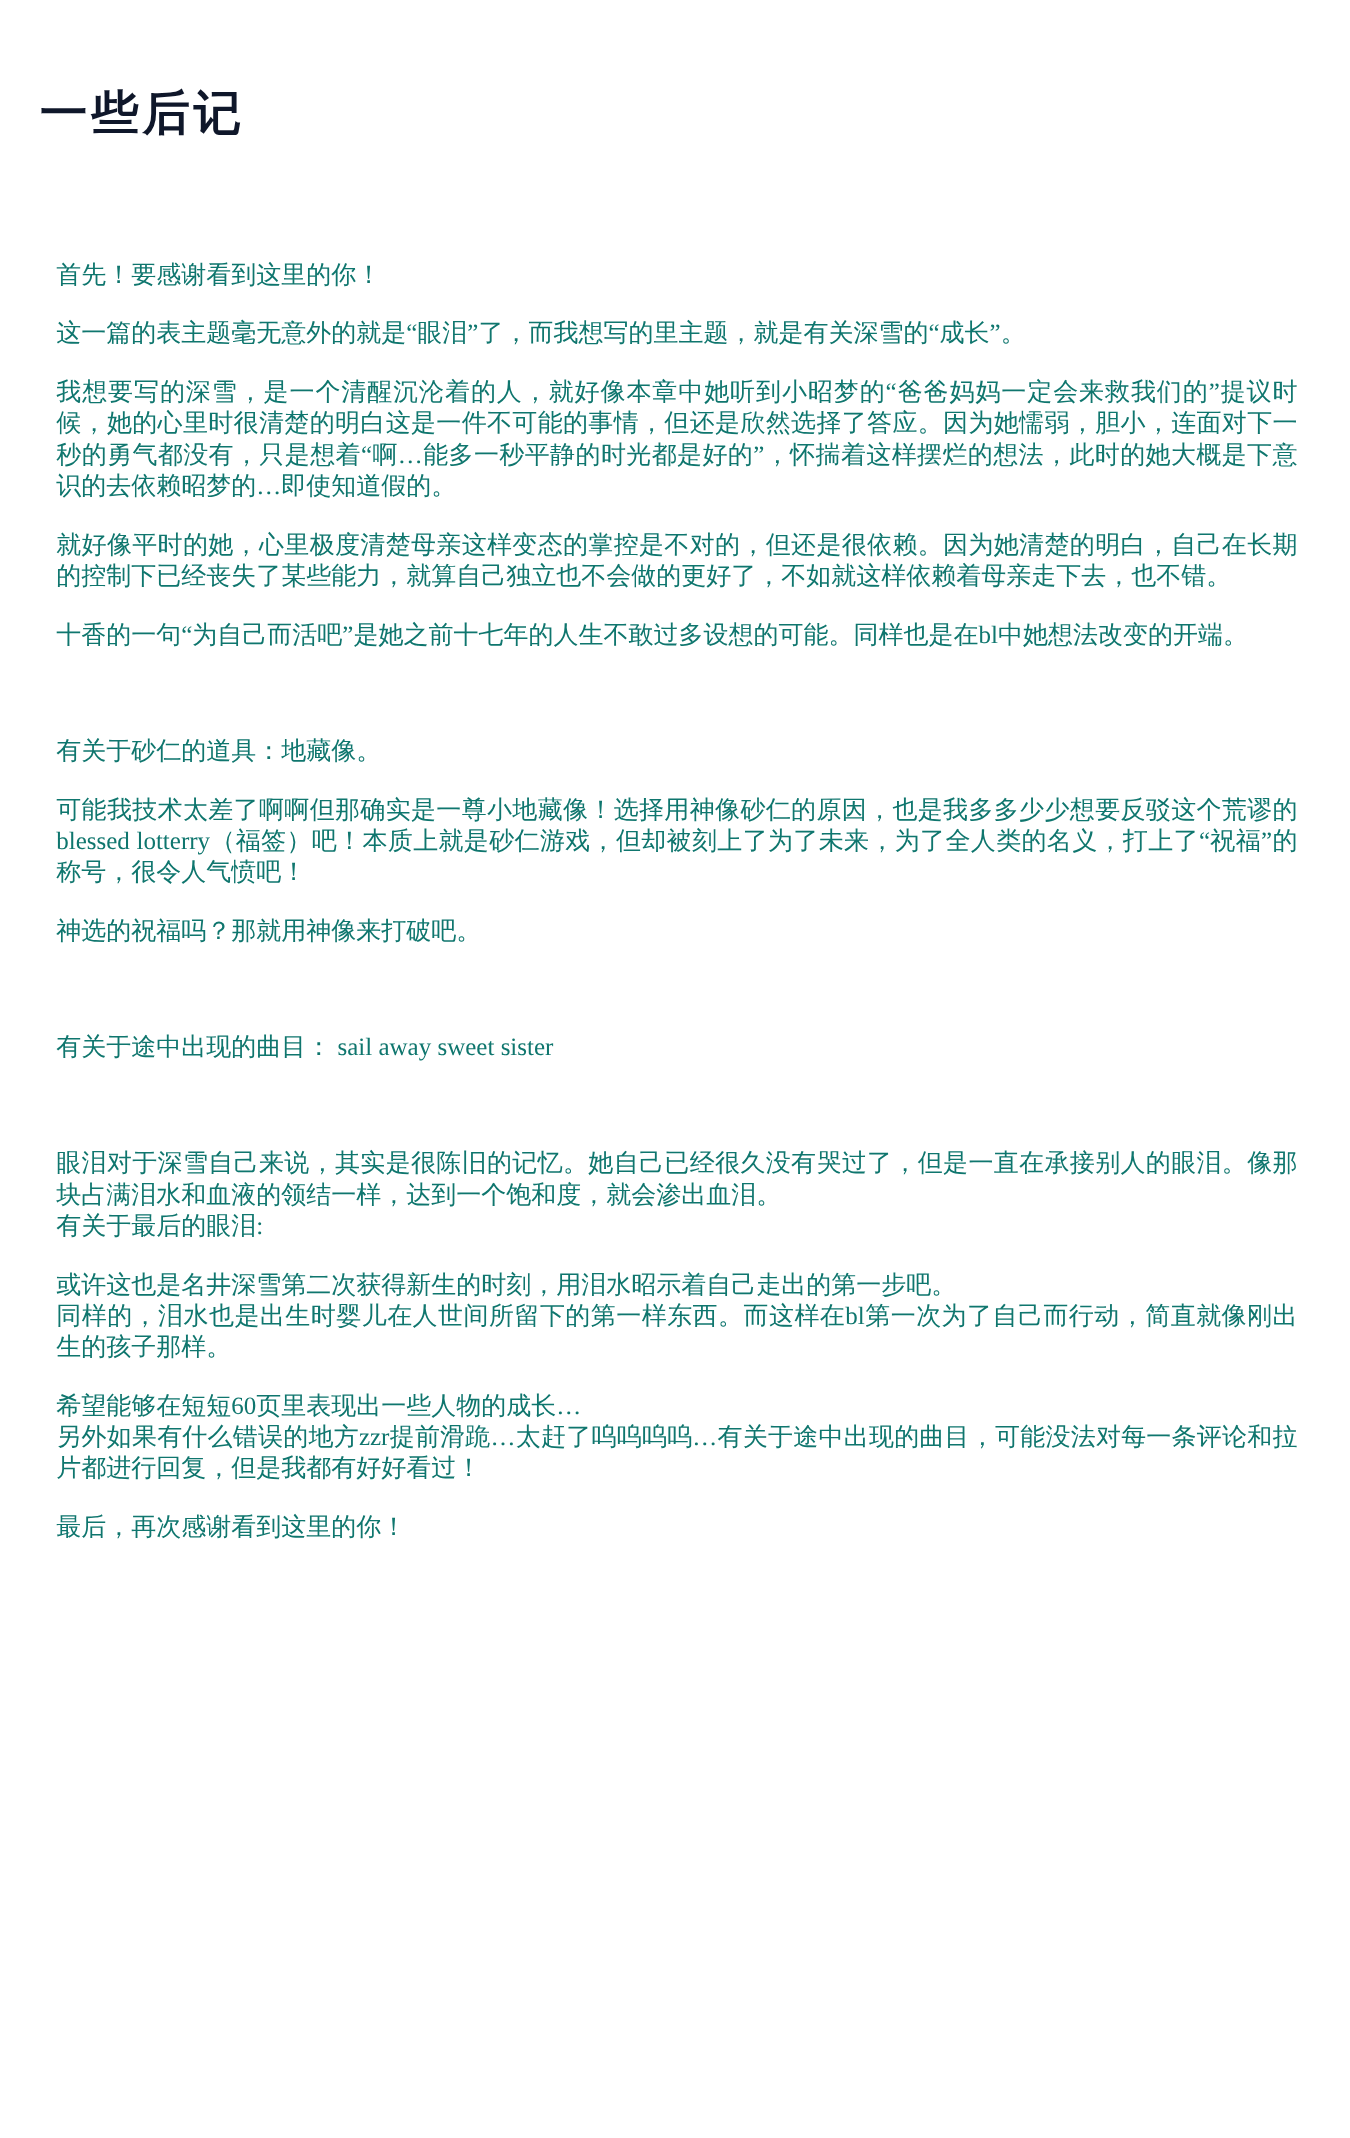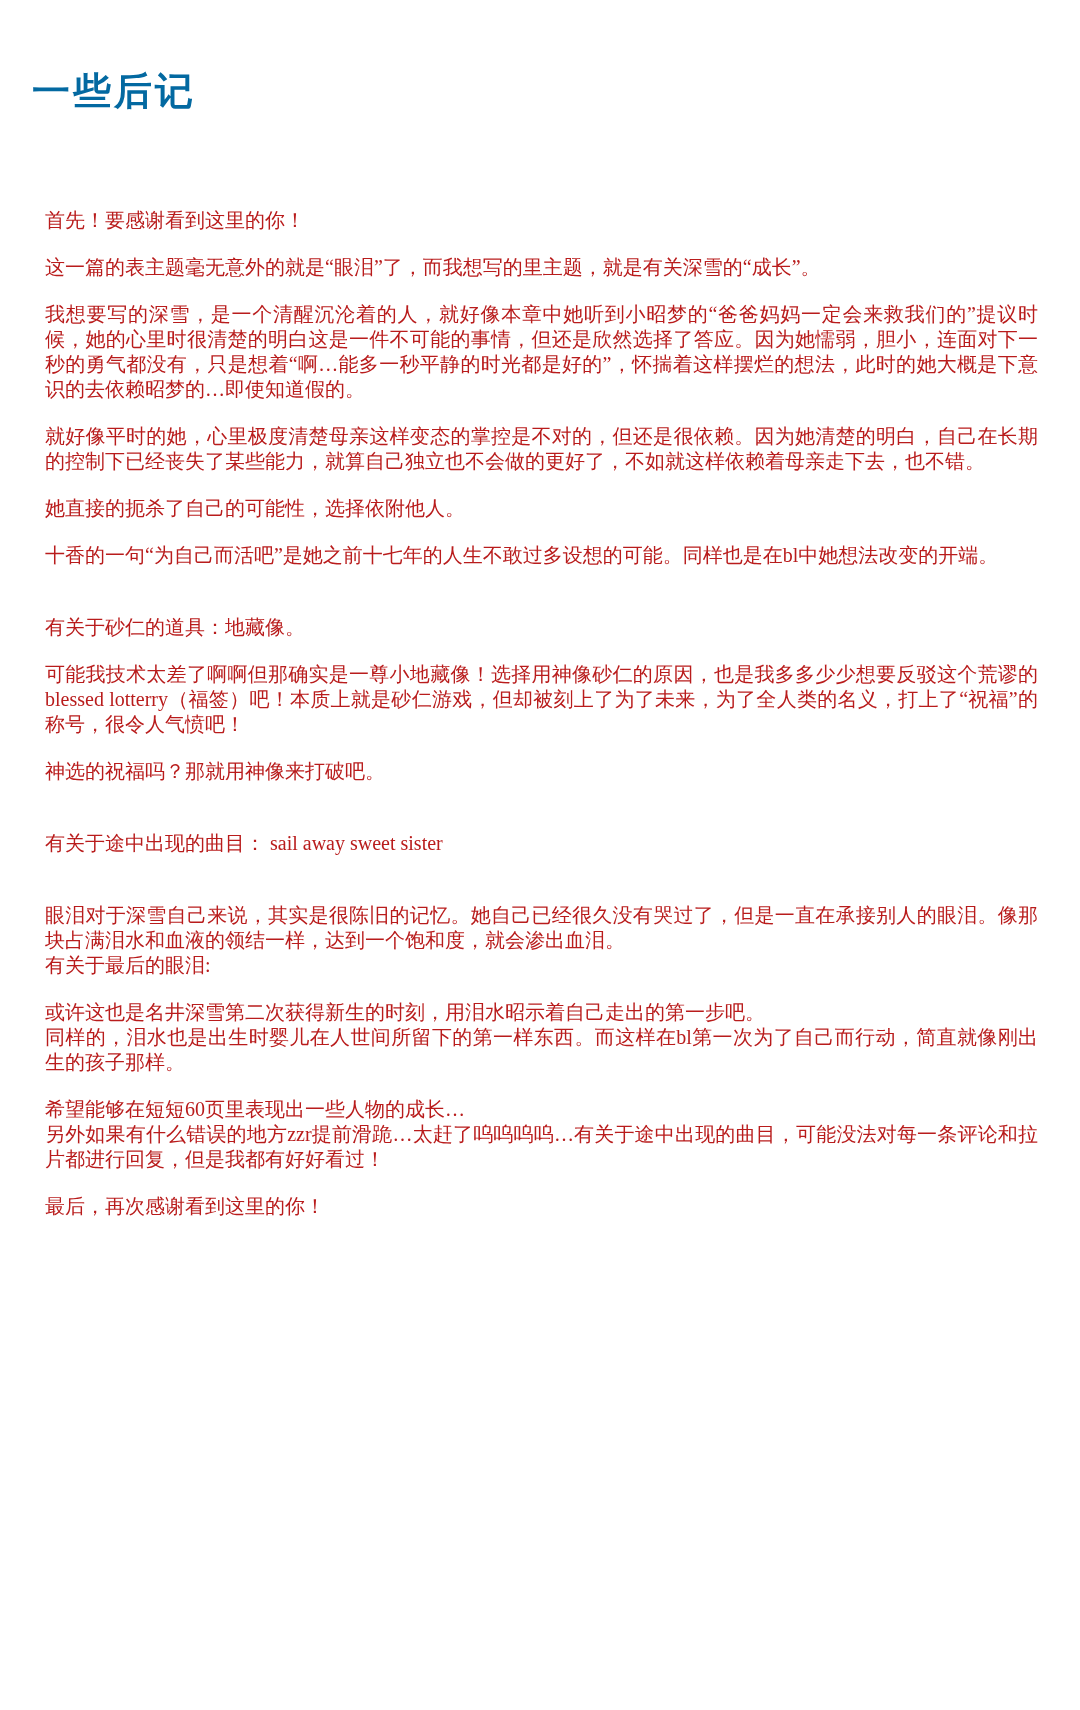--- a/index.html
+++ b/index.html
@@ -19,38 +19,38 @@
     width: 1080px;
     height: 1710px;
     background: #ffffff;
   }
   .title {
     margin: 70px 0 0 32px;
     font-size: 38px;
     line-height: 42px;
     font-weight: bold;
     letter-spacing: 3px;
-    color: #0369a1;
+    color: #0f172a;
   }
   .content {
     box-sizing: border-box;
     padding: 96px 42px 0 45px;
   }
   .para {
     margin: 0 0 22px 0;
     font-size: 20px;
     line-height: 25px;
     text-align: justify;
-    color: #b91c1c;
+    color: #0f766e;
   }
   .para .line {
     display: block;
   }
   .gap-large {
-    margin-top: 47px;
+    margin-top: 68px;
   }
 </style>
 </head>
 <body>
 
 <div class="page">
 
   <h1 class="title">一些后记</h1>
 
   <div class="content">
@@ -64,23 +64,20 @@
     </p>
 
     <p class="para">
       <span class="line">我想要写的深雪，是一个清醒沉沦着的人，就好像本章中她听到小昭梦的“爸爸妈妈一定会来救我们的”提议时候，她的心里时很清楚的明白这是一件不可能的事情，但还是欣然选择了答应。因为她懦弱，胆小，连面对下一秒的勇气都没有，只是想着“啊…能多一秒平静的时光都是好的”，怀揣着这样摆烂的想法，此时的她大概是下意识的去依赖昭梦的…即使知道假的。</span>
     </p>
 
     <p class="para">
       <span class="line">就好像平时的她，心里极度清楚母亲这样变态的掌控是不对的，但还是很依赖。因为她清楚的明白，自己在长期的控制下已经丧失了某些能力，就算自己独立也不会做的更好了，不如就这样依赖着母亲走下去，也不错。</span>
     </p>
 
-    <p class="para">
-      <span class="line">她直接的扼杀了自己的可能性，选择依附他人。</span>
-    </p>
 
     <p class="para">
       <span class="line">十香的一句“为自己而活吧”是她之前十七年的人生不敢过多设想的可能。同样也是在bl中她想法改变的开端。</span>
     </p>
 
 
     <p class="para gap-large">
       <span class="line">有关于砂仁的道具：地藏像。</span>
     </p>
 

